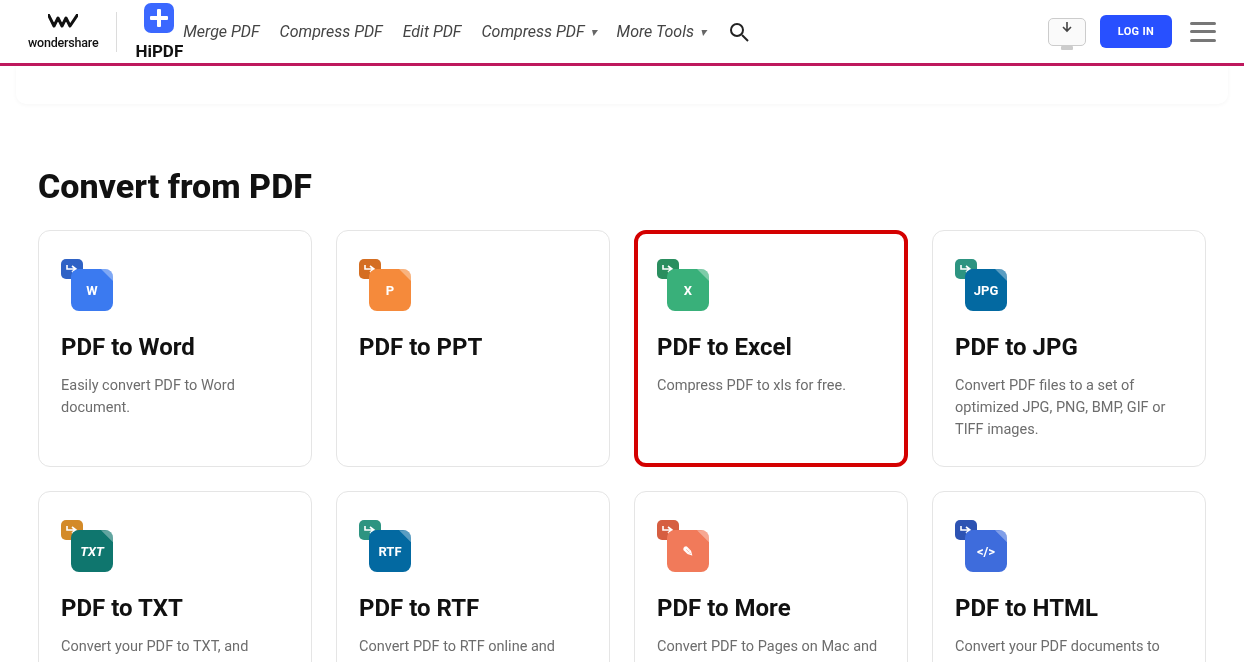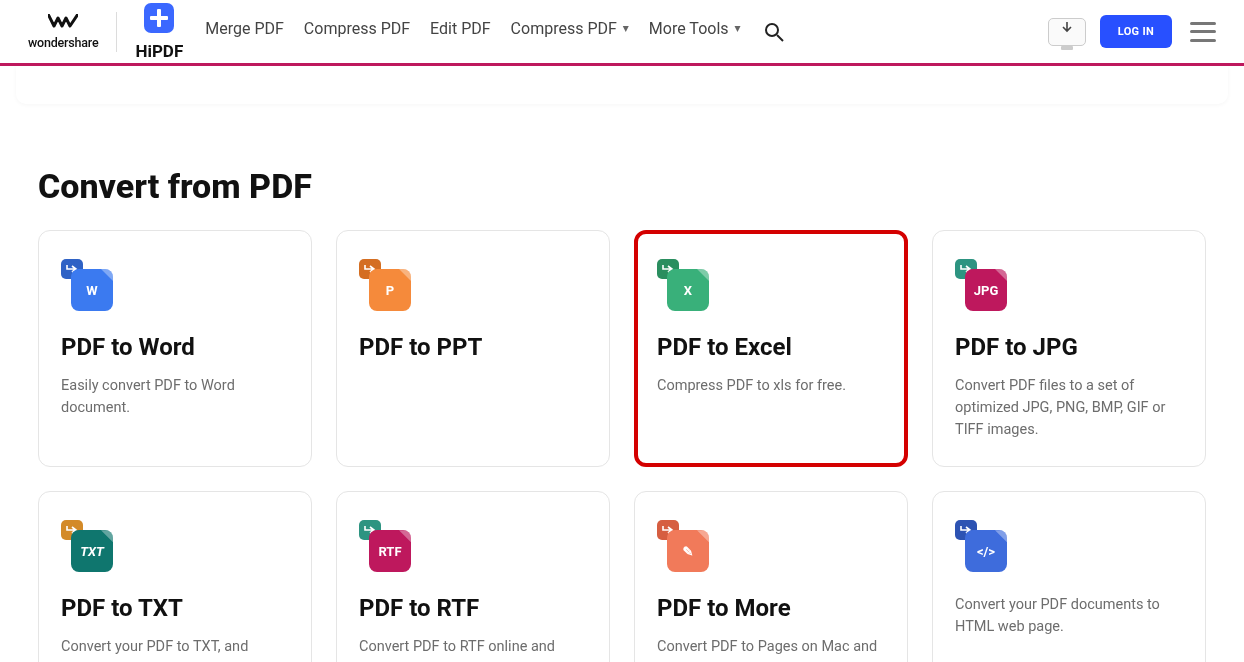--- a/index.html
+++ b/index.html
@@ -48,24 +48,24 @@
   }
   .hipdf-icon {
     width: 30px; height: 30px;
     background: #3b68ff;
     border-radius: 7px;
     display: flex; align-items: center; justify-content: center;
     color: #fff;
   }
   .nav-links {
     display: flex;
-    align-items: flex-start;
+    align-items: center;
     gap: 20px;
-    margin-left: 22px;
     flex: 1;
+    font-style: italic;
   }
   .nav-link {
     font-size: 16px;
     color: #444;
     cursor: pointer;
     display: flex;
     align-items: center;
     gap: 6px;
   }
   .chev { font-size: 12px; color: #666; }
@@ -190,21 +190,21 @@
   }
   .card-desc {
     font-size: 14.5px;
     color: #6d6d6d;
     line-height: 1.5;
   }
   
   .c-blue   { background:#3b7af0; } .a-blue   { background:#2f62c5; }
   .c-orange { background:#f58a3b; } .a-orange { background:#d46e22; }
   .c-green  { background:#39b07a; } .a-green  { background:#2a8e5f; }
-  .c-teal   { background:#be185d; } .a-teal   { background:#2d9481; }
+  .c-teal   { background:#0369a1; } .a-teal   { background:#2d9481; }
   .c-amber  { background:#0f766e;font-style:italic; } .a-amber  { background:#d38a28; }
   .c-coral  { background:#f17a5a; } .a-coral  { background:#d65e41; }
   .c-indigo { background:#3e6cdc; } .a-indigo { background:#2d53b3; }
   .doc .fold {
     position:absolute; right:0; top:0;
     width:12px;height:12px;
     background: rgba(255,255,255,0.35);
     clip-path: polygon(0 0,100% 100%,100% 0);
     border-top-right-radius:8px;
   }
@@ -366,17 +366,18 @@
         </div>
         <div class="card">
           <div class="tool-icon">
             <div class="arrow a-indigo">
               <svg width="12" height="10" viewBox="0 0 12 10">
                 <path d="M1 1 L1 5 L9 5 M6 2 L10 5 L6 8" stroke="#fff" stroke-width="1.6" fill="none"></path>
               </svg>
             </div>
             <div class="doc c-indigo">&lt;/&gt;<span class="fold"></span></div>
           </div>
+          <div class="card-title">PDF to HTML</div>
           <div class="card-desc">Convert your PDF documents to HTML web page.</div>
         </div>
       </div>
   </div>
 </div>
 
 </body></html>

